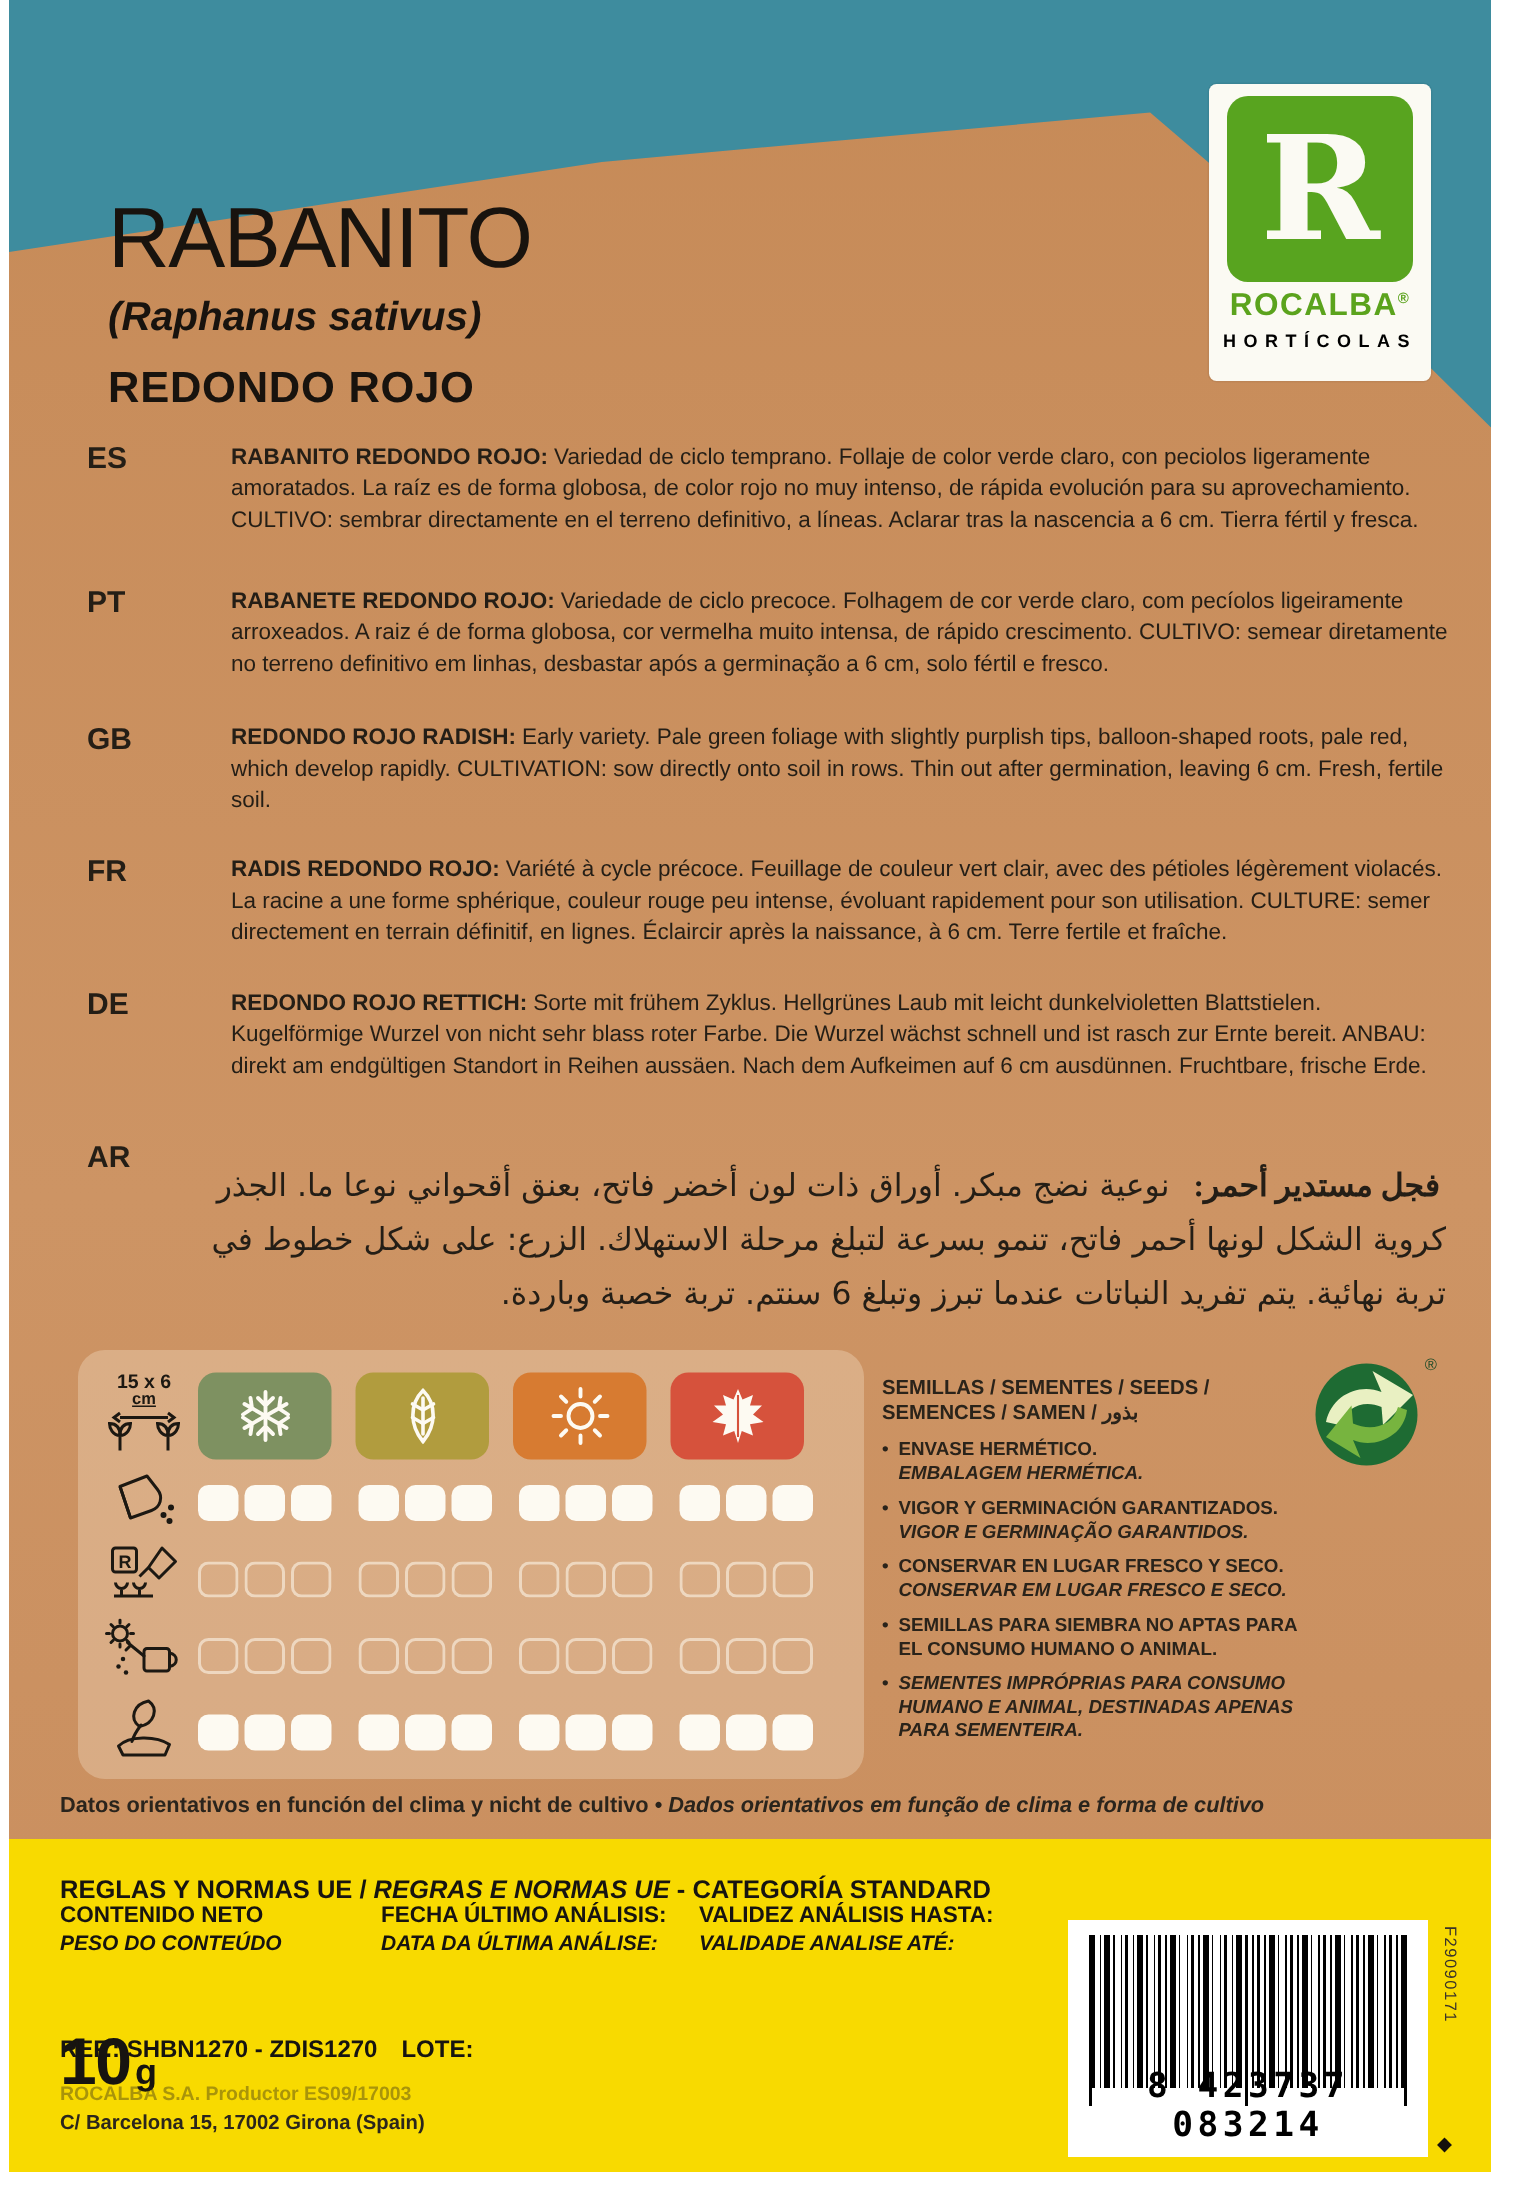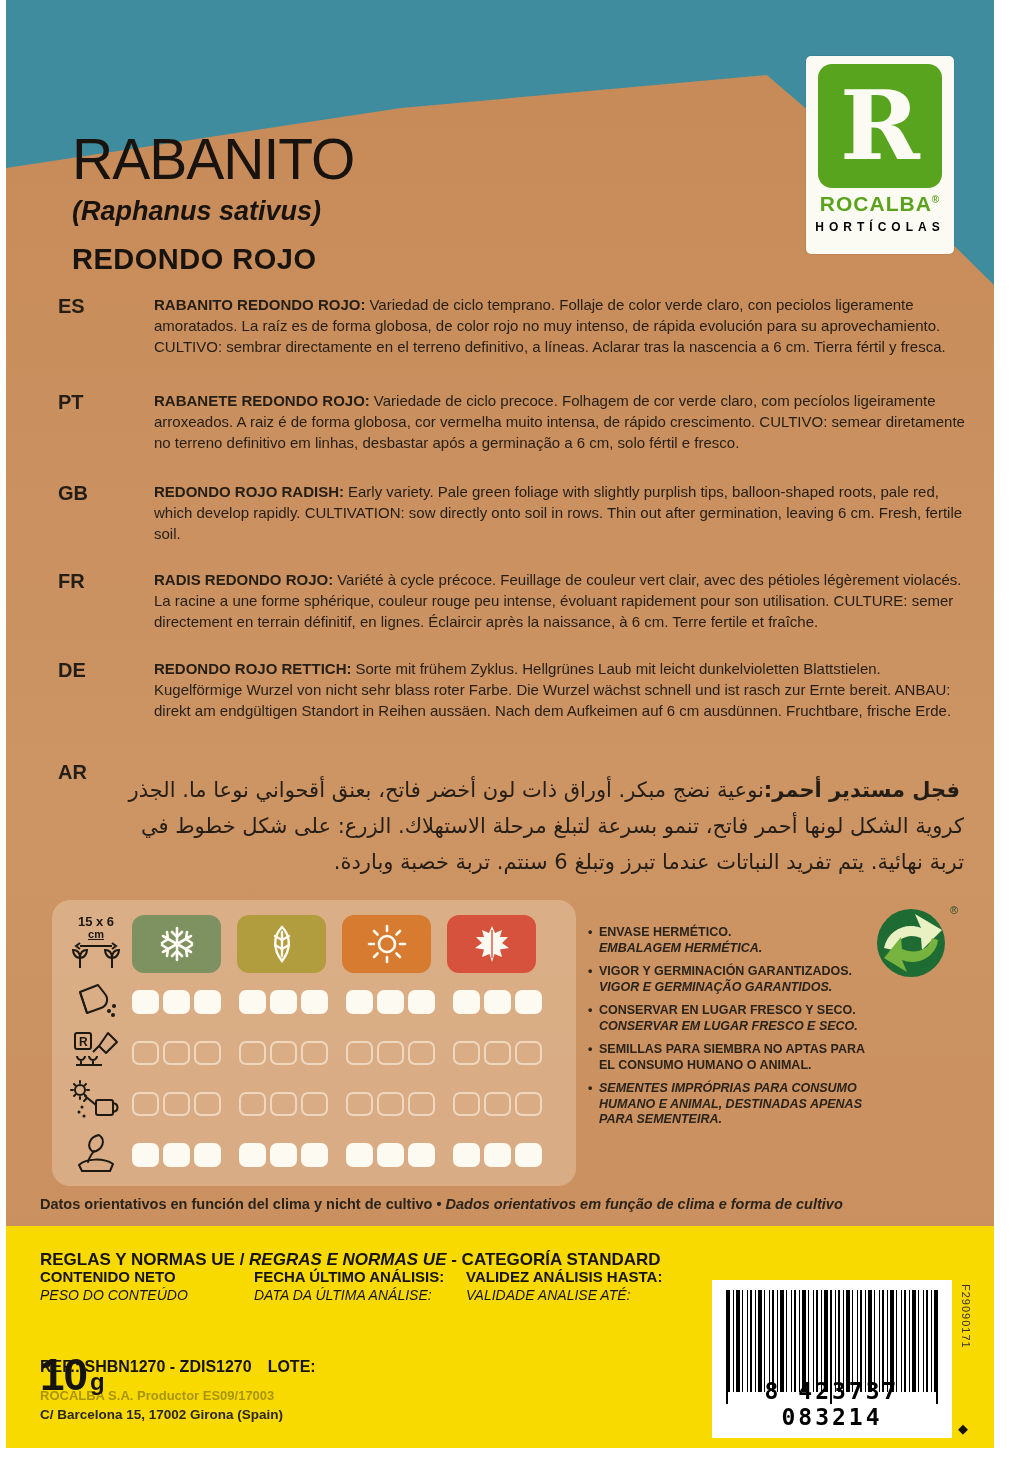--- a/index.html
+++ b/index.html
@@ -31,21 +31,21 @@
   .latin { font-size:27px; font-weight:600; font-style:italic; margin-top:4px; }
   .variety { font-size:29px; font-weight:800; margin-top:16px; letter-spacing:0.5px; }
 
   
   .lang-row { position:absolute; left:52px; width:910px; display:flex; color:#241e16;gap:36px; }
   .lang-label { width:60px; font-size:20px; font-weight:bold; flex:none; padding-top:1px; }
   .lang-text { font-size:15px; line-height:21px; width:845px; }
   .lead { font-weight:bold; margin-right:4px; }
   .arabic-text { position:absolute; left:100px; top:772px; width:858px; direction:rtl; text-align:right;
                  font-size:21px; line-height:36px; color:#241e16; font-family:"DejaVu Sans", sans-serif; }
-  .arabic-text .lead { font-weight:bold; margin-left:0; }
+  .arabic-text .lead { font-weight:bold; margin-left:16px;font-family:Liberation Serif, serif; }
 
   
   .calendar { position:absolute; left:46px; top:900px; width:524px; height:286px;
               background:rgba(255,244,226,0.28); border-radius:18px; padding:12px 10px 10px 8px; }
   .cal-header { display:flex; align-items:center; height:64px; }
   .cal-left { width:72px; flex:none; text-align:center; color:#1c1812; }
   .spacing-text { font-size:13px; font-weight:800; line-height:13px; }
   .spacing-unit { font-size:11px; font-weight:800; text-decoration:underline; }
   .badges { display:flex; }
   .badge { width:89px; height:58px; border-radius:12px; margin-right:16px;
@@ -70,21 +70,21 @@
   .greendot .reg { position:absolute; right:2px; top:-2px; font-size:11px; color:#214d2a; }
 
   
   .footnote { position:absolute; left:34px; top:1196px; font-size:14.5px; color:#2a241c; font-weight:600; }
 
   
   .yellow { position:absolute; left:0; top:1226px; width:988px; height:222px; background:#f8da00; color:#171410; }
   .rules { position:absolute; left:34px; top:12px; font-size:17px; font-weight:800;margin-top:12px; }
   .ycol { position:absolute; top:42px; }
   .ycol .l1 { font-size:15px; font-weight:800; }
-  .ycol .l2 { font-size:14px; font-weight:400; font-style:italic; margin-top:2px; }
+  .ycol .l2 { font-size:14px; font-weight:700; font-style:italic; margin-top:2px; }
   .col1 { left:34px; } .col2 { left:248px; } .col3 { left:460px; }
   .weight { position:absolute; left:34px; top:76px; font-weight:800;margin-top:48px; }
   .weight .num { font-size:44px; letter-spacing:-1px; }
   .weight .unit { font-size:24px; margin-left:3px; }
   .refline { position:absolute; left:34px; top:132px; font-size:16px; font-weight:800; }
   .refline .lote { margin-left:16px; }
   .company1 { position:absolute; left:34px; top:162px; font-size:13px; color:rgba(40,35,25,0.38); font-weight:600; }
   .company2 { position:absolute; left:34px; top:181px; font-size:13.5px; font-weight:700; color:#2b261c; }
 
   
@@ -314,20 +314,24 @@
             <span class="cell filled"></span>
             <span class="cell filled"></span>
             <span class="cell filled grp"></span>
             <span class="cell filled"></span>
             <span class="cell filled"></span>
           </div>
       </div>
     </div>
 
     <div class="seeds">
+      <div class="seeds-title">
+        <div>SEMILLAS / SEMENTES / SEEDS /</div>
+        <div>SEMENCES / SAMEN / بذور</div>
+      </div>
       <ul>
         <li><span>ENVASE HERMÉTICO.</span><br><span class="it">EMBALAGEM HERMÉTICA.</span></li>
         <li><span>VIGOR Y GERMINACIÓN GARANTIZADOS.</span><br><span class="it">VIGOR E GERMINAÇÃO GARANTIDOS.</span></li>
         <li><span>CONSERVAR EN LUGAR FRESCO Y SECO.</span><br><span class="it">CONSERVAR EM LUGAR FRESCO E SECO.</span></li>
         <li><span>SEMILLAS PARA SIEMBRA NO APTAS PARA EL CONSUMO HUMANO O ANIMAL.</span></li>
         <li><span class="it">SEMENTES IMPRÓPRIAS PARA CONSUMO HUMANO E ANIMAL, DESTINADAS APENAS PARA SEMENTEIRA.</span></li>
       </ul>
     </div>
 
     <div class="greendot">

